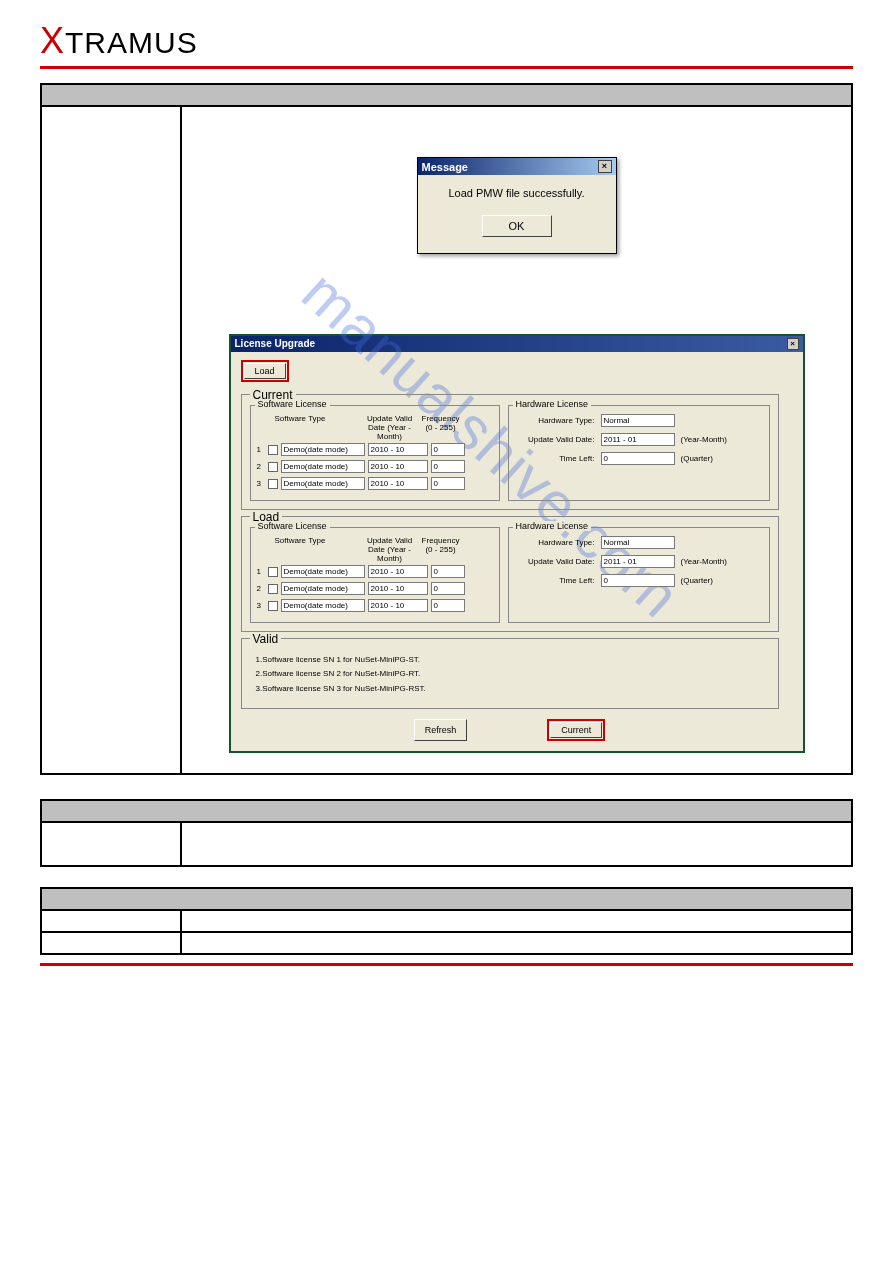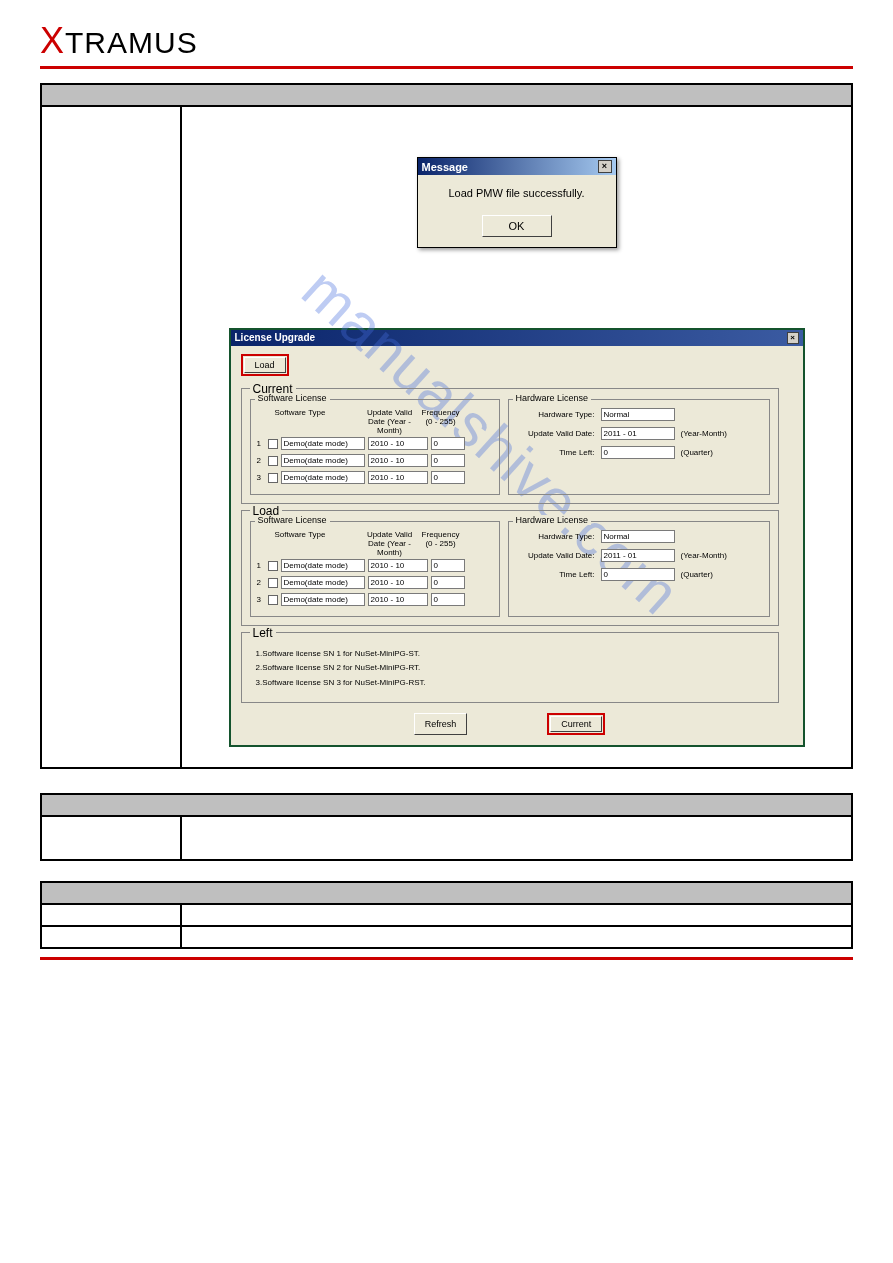--- a/index.html
+++ b/index.html
@@ -78,21 +78,21 @@
     cursor: default;
   }
   .msg-body {
     padding: 12px 8px 10px 8px;
     font-size: 11px;
     color: #000;
     text-align: center;
   }
   .msg-button-row {
     text-align: center;
-    padding: 6px 0 10px 0;
+    padding: 6px 0 16px 0;
   }
   .ok-btn {
     width: 70px; height: 22px;
     font-size: 11px;
     background: #ece9d8;
     border: 1px solid #404040;
     border-top-color: #fff; border-left-color: #fff;
     cursor: default;
   }
 
@@ -383,21 +383,21 @@
                       <span class="lbl">Time Left:</span>
                       <span class="field val">0</span>
                       <span class="unit">(Quarter)</span>
                     </div>
                   </div>
                 </div>
               </div>
 
               
               <div class="group">
-                <span class="group-label">Left</span>
+                <span class="group-label">Valid</span>
                 <div class="note-list">
                   <div>1.Software license SN 1 for NuSet-MiniPG-ST.</div>
                   <div>2.Software license SN 2 for NuSet-MiniPG-RT.</div>
                   <div>3.Software license SN 3 for NuSet-MiniPG-RST.</div>
                 </div>
               </div>
 
               <div class="btn-row">
                 <button class="small-btn">Refresh</button>
                 <span class="upgrade-hl">

